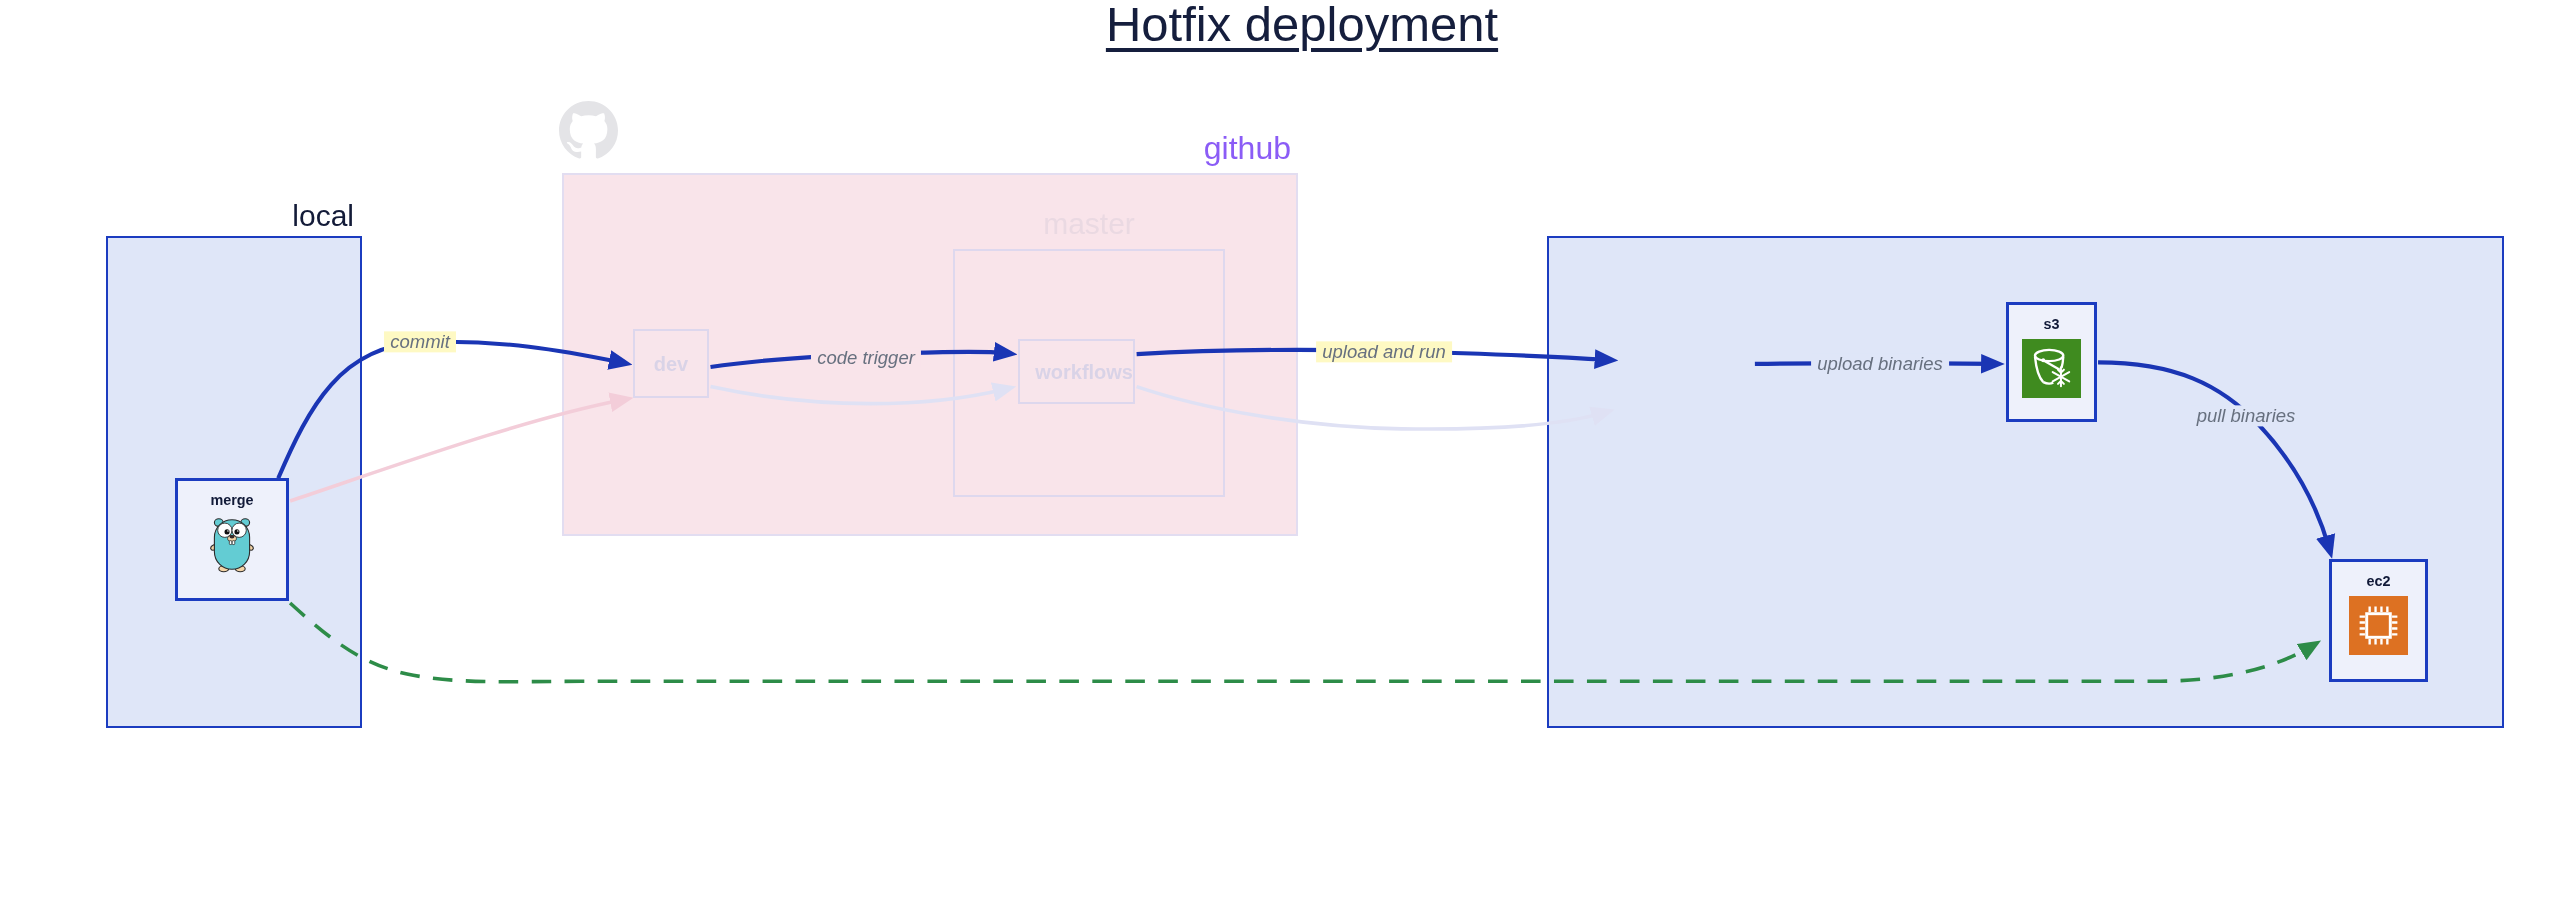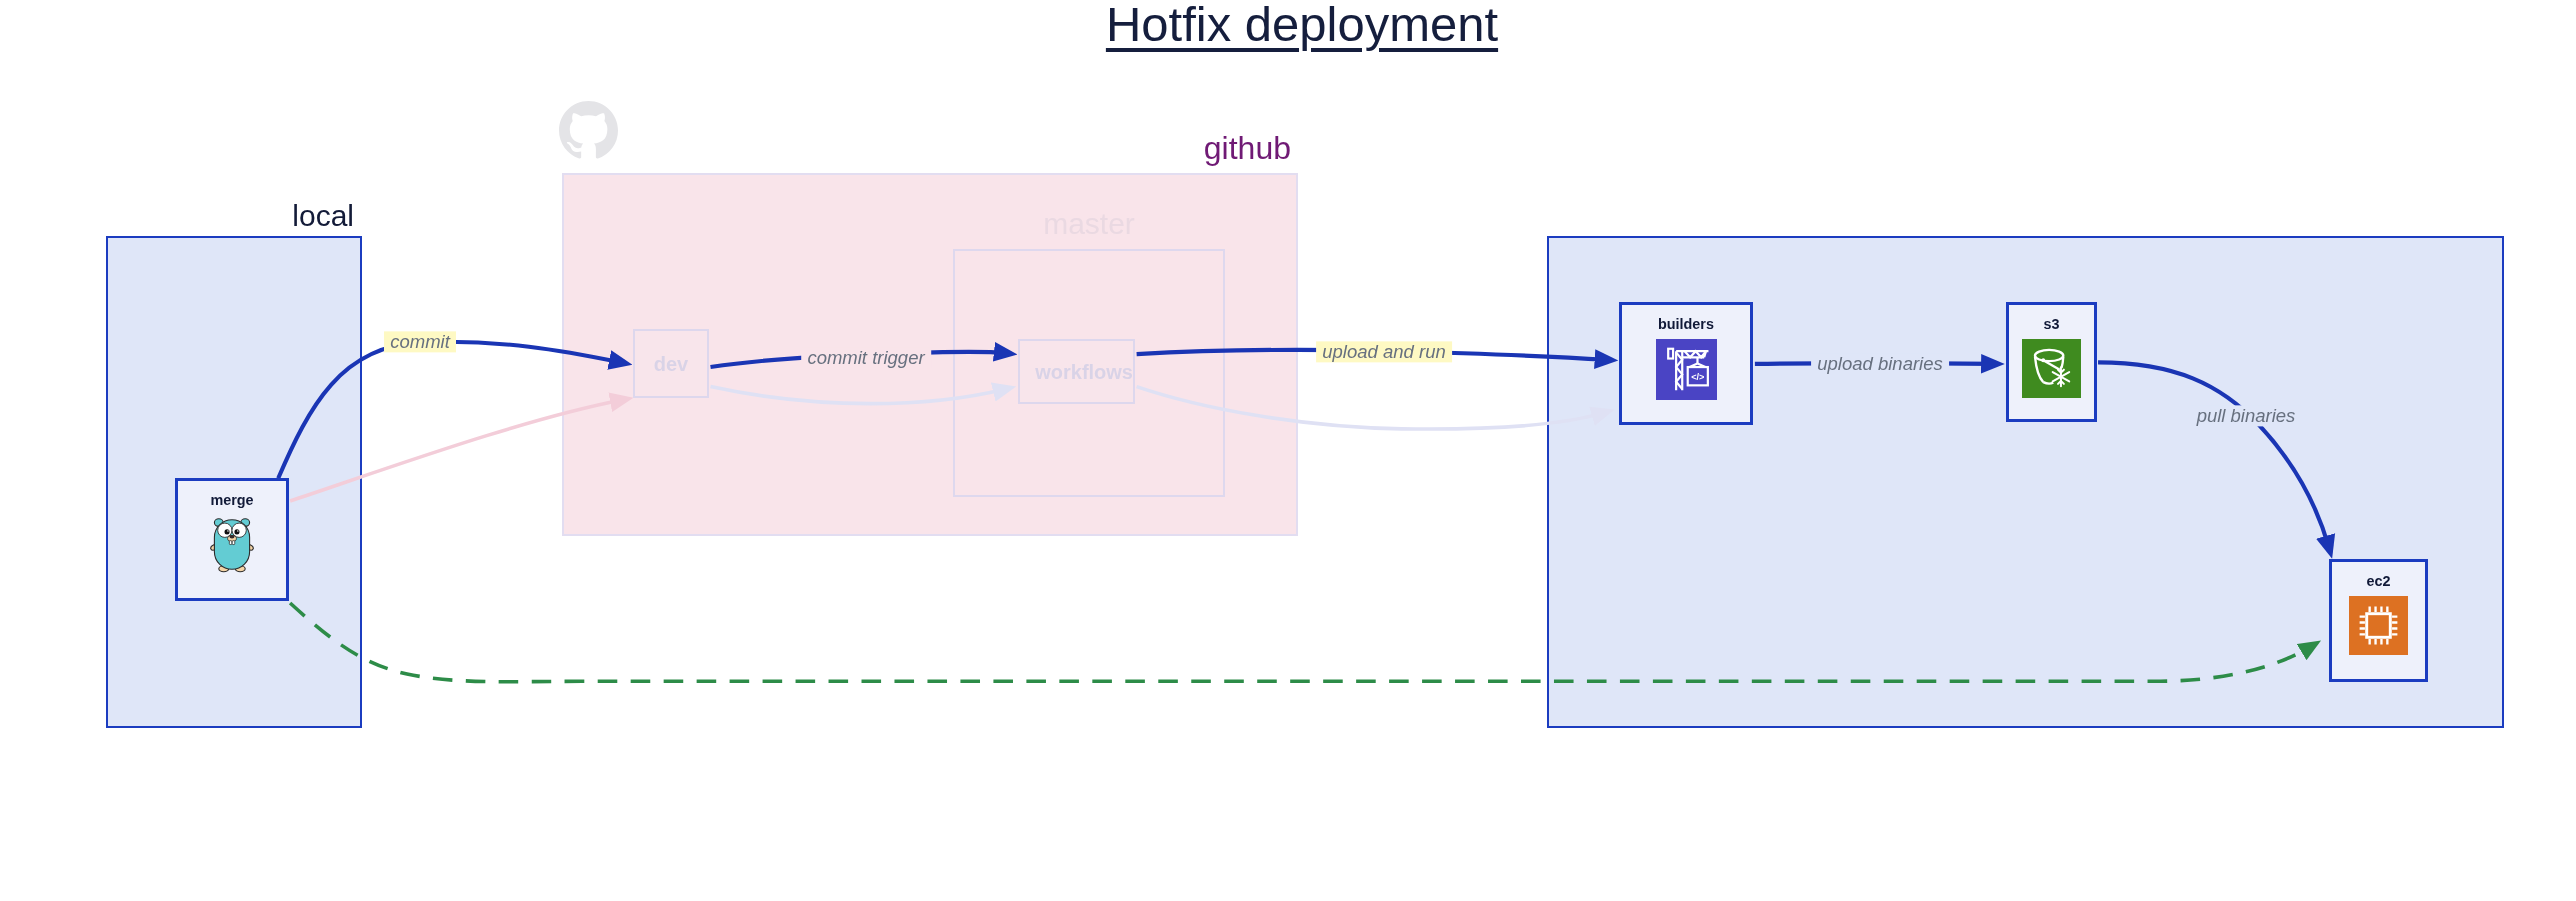--- a/index.html
+++ b/index.html
@@ -13,21 +13,21 @@
   .region{position:absolute;}
   .region-blue{background:#dfe6f8; border:2.6px solid #1b3cc0;}
   .region-pink{background:#f9e4ea; border:2.1px solid #e2ddf1;}
   .master-box{position:absolute; border:2.1px solid #ded8ee; background:transparent;}
 
   .region-label{
     position:absolute; font-size:30px; line-height:1.1; color:#131b38;
     text-align:center; white-space:nowrap;
   }
   .faded-label{
-    position:absolute; font-size:32px; line-height:1.1; color:#701a75;
+    position:absolute; font-size:32px; line-height:1.1; color:#8b5cf6;
     white-space:nowrap;
   }
   .master-label{
     position:absolute; font-size:30px; line-height:1.1; color:#ead9e2;
     text-align:center; white-space:nowrap;
   }
 
   
   .node{
     position:absolute; display:flex; flex-direction:column; align-items:center;
@@ -148,39 +148,20 @@
   </div>
 
   <div class="node-faded" style="left:633px; top:329px; width:76px; height:69px;">
     <div class="nlabel">dev</div>
   </div>
 
   <div class="node-faded" style="left:1018px; top:339px; width:117px; height:65px;justify-content:flex-end;">
     <div class="nlabel">workflows</div>
   </div>
 
-  <div class="node" style="left:1619px; top:302px; width:134px; height:123px;">
-    <div class="nlabel">builders</div>
-    <div class="icon-wrap">
-      <svg width="61" height="61" viewBox="0 0 100 100">
-        <rect x="0" y="0" width="100" height="100" fill="#4a44c4"></rect>
-        <g stroke="#ffffff" stroke-width="3.6" fill="none">
-          <rect x="20" y="16" width="8" height="16"></rect>
-          <path d="M33 20 L33 84 M43 20 L43 84"></path>
-          <path d="M33 22 L43 34 L33 46 L43 58 L33 70 L43 82"></path>
-          <path d="M33 20 L86 20 M43 30 L79 30"></path>
-          <path d="M47 20 L56 30 L65 20 L74 30 L82 20 L79 30"></path>
-          <path d="M68 30 L68 40"></path>
-          <path d="M68 40 L55 46 M68 40 L81 46"></path>
-          <rect x="52" y="46" width="33" height="30"></rect>
-        </g>
-        <text x="68.5" y="67" font-family="Liberation Sans, sans-serif" font-size="15" font-weight="bold" fill="#ffffff" text-anchor="middle">&lt;/&gt;</text>
-      </svg>
-    </div>
-  </div>
 
   <div class="node" style="left:2006px; top:302px; width:91px; height:120px;">
     <div class="nlabel">s3</div>
     <div class="icon-wrap">
       <svg width="59" height="59" viewBox="0 0 100 100">
         <rect x="0" y="0" width="100" height="100" fill="#3f8b1f"></rect>
         <g stroke="#ffffff" stroke-width="4" fill="none">
           <ellipse cx="46" cy="28" rx="24" ry="9.5"></ellipse>
           <path d="M22 30 C24 50 29 66 36 73"></path>
           <path d="M70 30 C69.5 38 68.5 44 67 49"></path>
@@ -209,21 +190,21 @@
           <path d="M35 18 L35 27 M45 18 L45 27 M55 18 L55 27 M65 18 L65 27"></path>
           <path d="M35 73 L35 82 M45 73 L45 82 M55 73 L55 82 M65 73 L65 82"></path>
           <path d="M18 35 L27 35 M18 45 L27 45 M18 55 L27 55 M18 65 L27 65"></path>
           <path d="M73 35 L82 35 M73 45 L82 45 M73 55 L82 55 M73 65 L82 65"></path>
         </g>
       </svg>
     </div>
   </div>
 
   <div class="edge-label bg-white" style="left:420px; top:342px;">commit</div>
-  <div class="edge-label bg-pink" style="left:866px; top:358px;">commit trigger</div>
+  <div class="edge-label bg-pink" style="left:866px; top:358px;">code trigger</div>
   <div class="edge-label bg-white" style="left:1384px; top:352px;">upload and run</div>
   <div class="edge-label bg-blue" style="left:1880px; top:364px;">upload binaries</div>
   <div class="edge-label bg-blue" style="left:2246px; top:416px;">pull binaries</div>
 
   <div class="diagram-title">Hotfix deployment</div>
 
 </div>
 
 
 </body></html>

